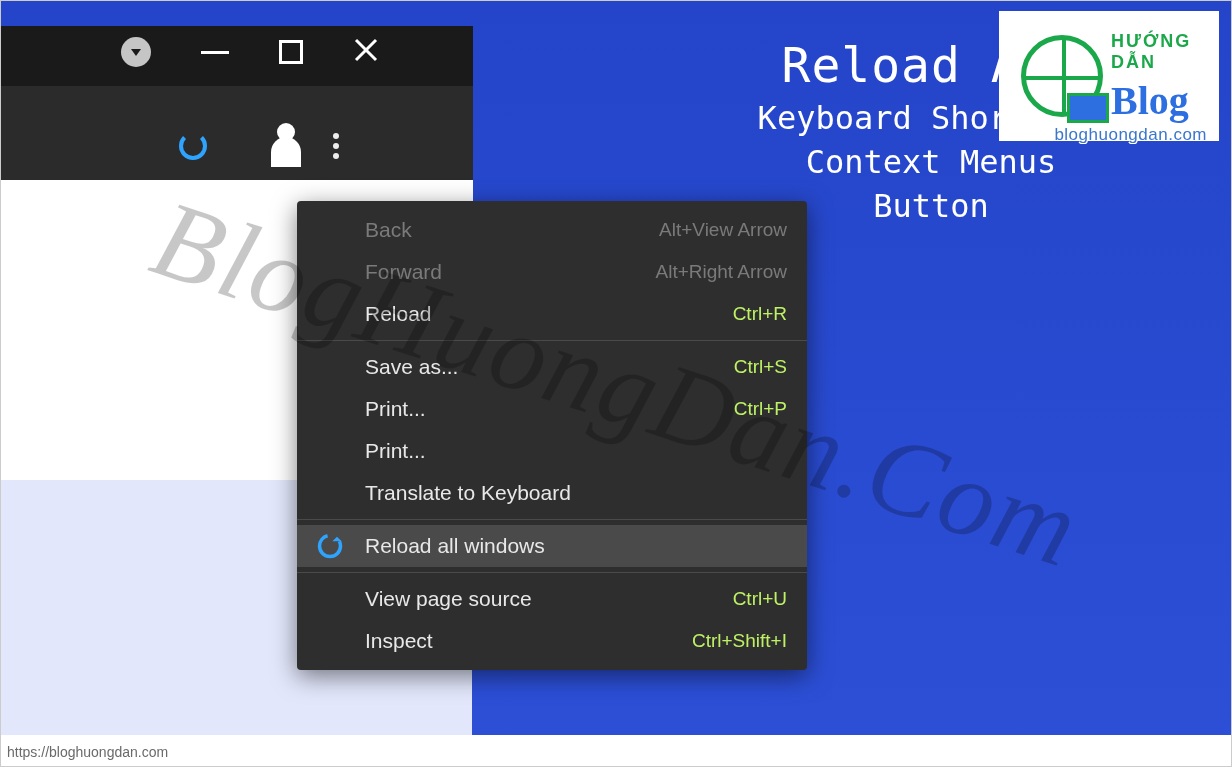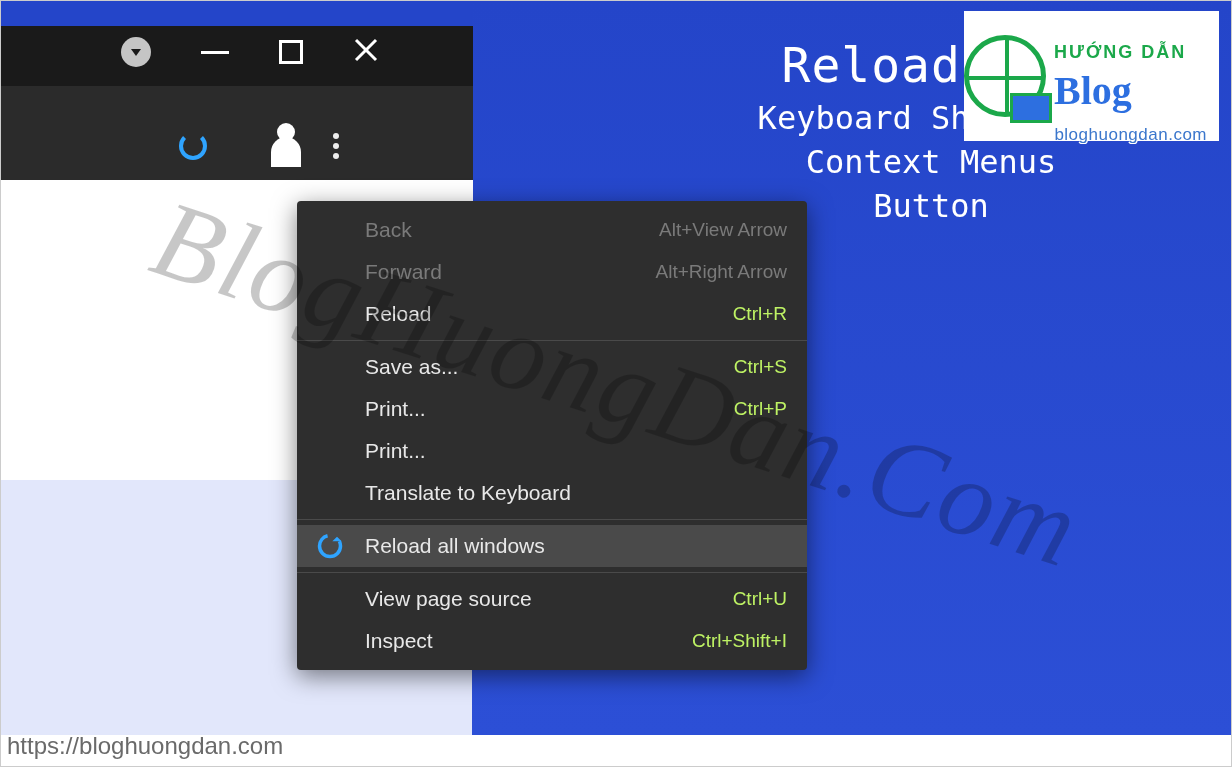--- a/index.html
+++ b/index.html
@@ -58,21 +58,21 @@
   bottom: 0;
   width: 1232px;
   height: 31px;
   background: #fff;
 }
 .footer-url {
   position: absolute;
   left: 6px;
   bottom: 6px;
   color: #6a6a6a;
-  font-size: 24px;
+  font-size: 14px;
 }
 
 .win-controls {
   position: absolute;
   top: 36px;
   left: 120px;
   display: flex;
   align-items: center;
   gap: 50px;
 }
@@ -147,26 +147,26 @@
   text-align: center;
   font-family: "Consolas", monospace;
 }
 .headline .title { font-size: 48px; letter-spacing: 1px; }
 .headline .sub { font-size: 32px; margin-top: 6px; }
 
 .logo-box {
   position: absolute;
   right: 12px;
   top: 10px;
-  width: 255px;
+  width: 220px;
   height: 130px;
   background: #fff;
   display: flex;
   align-items: center;
-  padding: 6px 0;
+  padding: 6px 22px;
   gap: 8px;
 }
 .logo-globe {
   width: 82px; height: 82px; border: 5px solid #1ba84a; border-radius: 50%;
   position: relative;
 }
 .logo-globe::before, .logo-globe::after {
   content: ""; position: absolute; background: #1ba84a;
 }
 .logo-globe::before { width: 72px; height: 4px; top: 36px; left: 0; }

